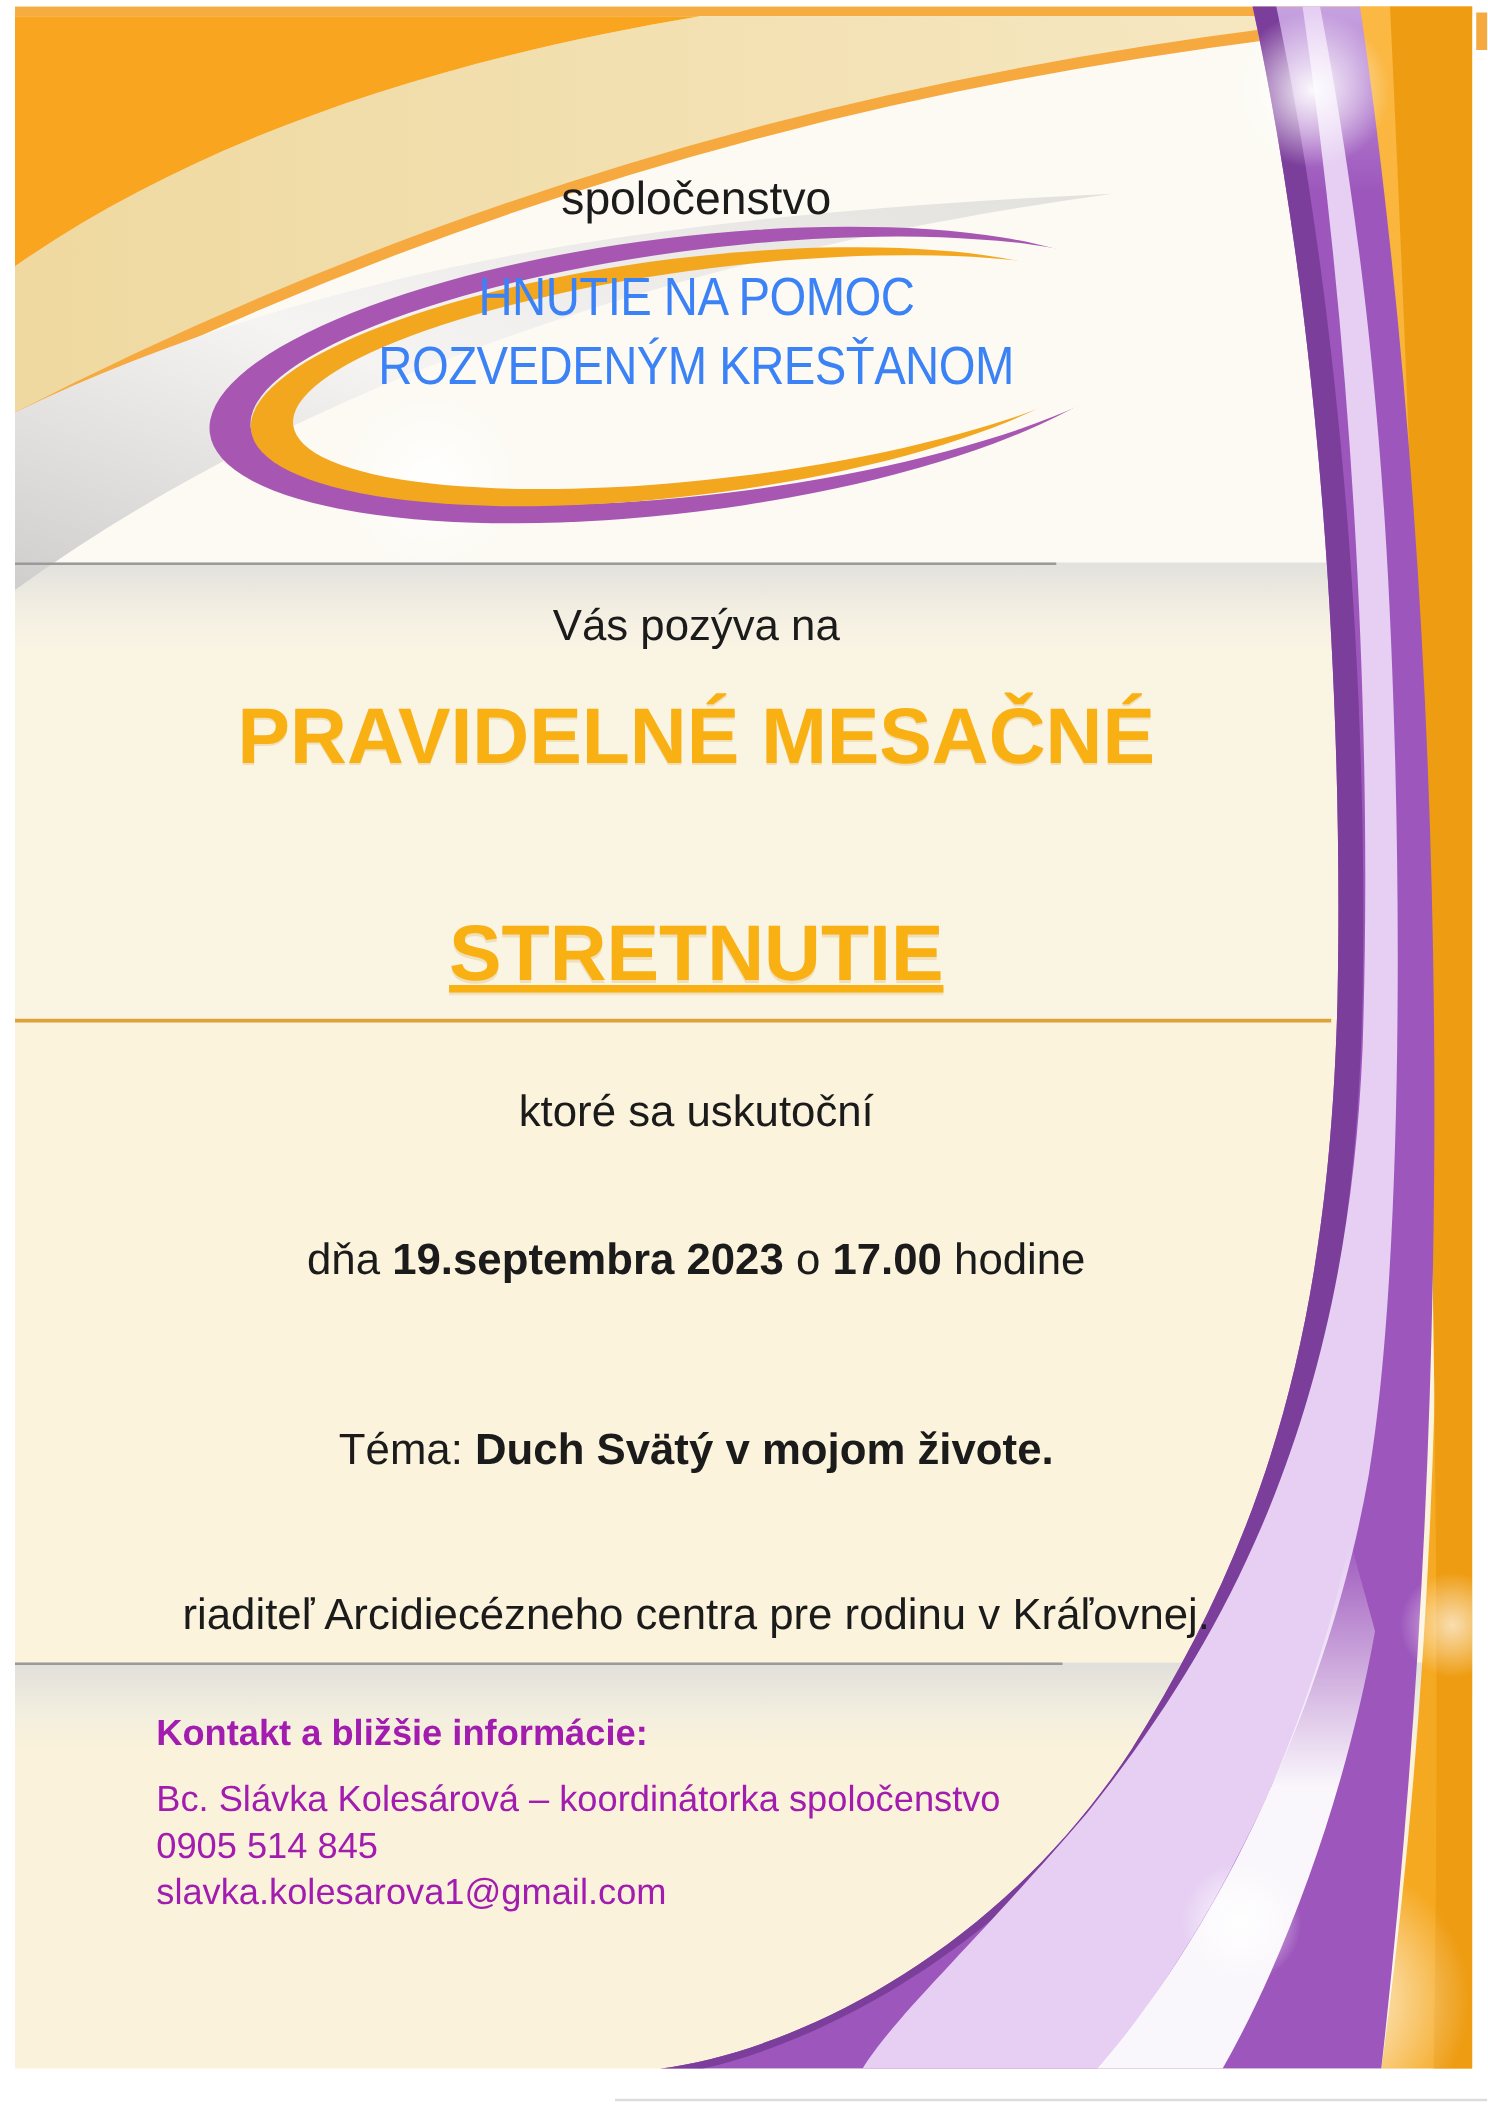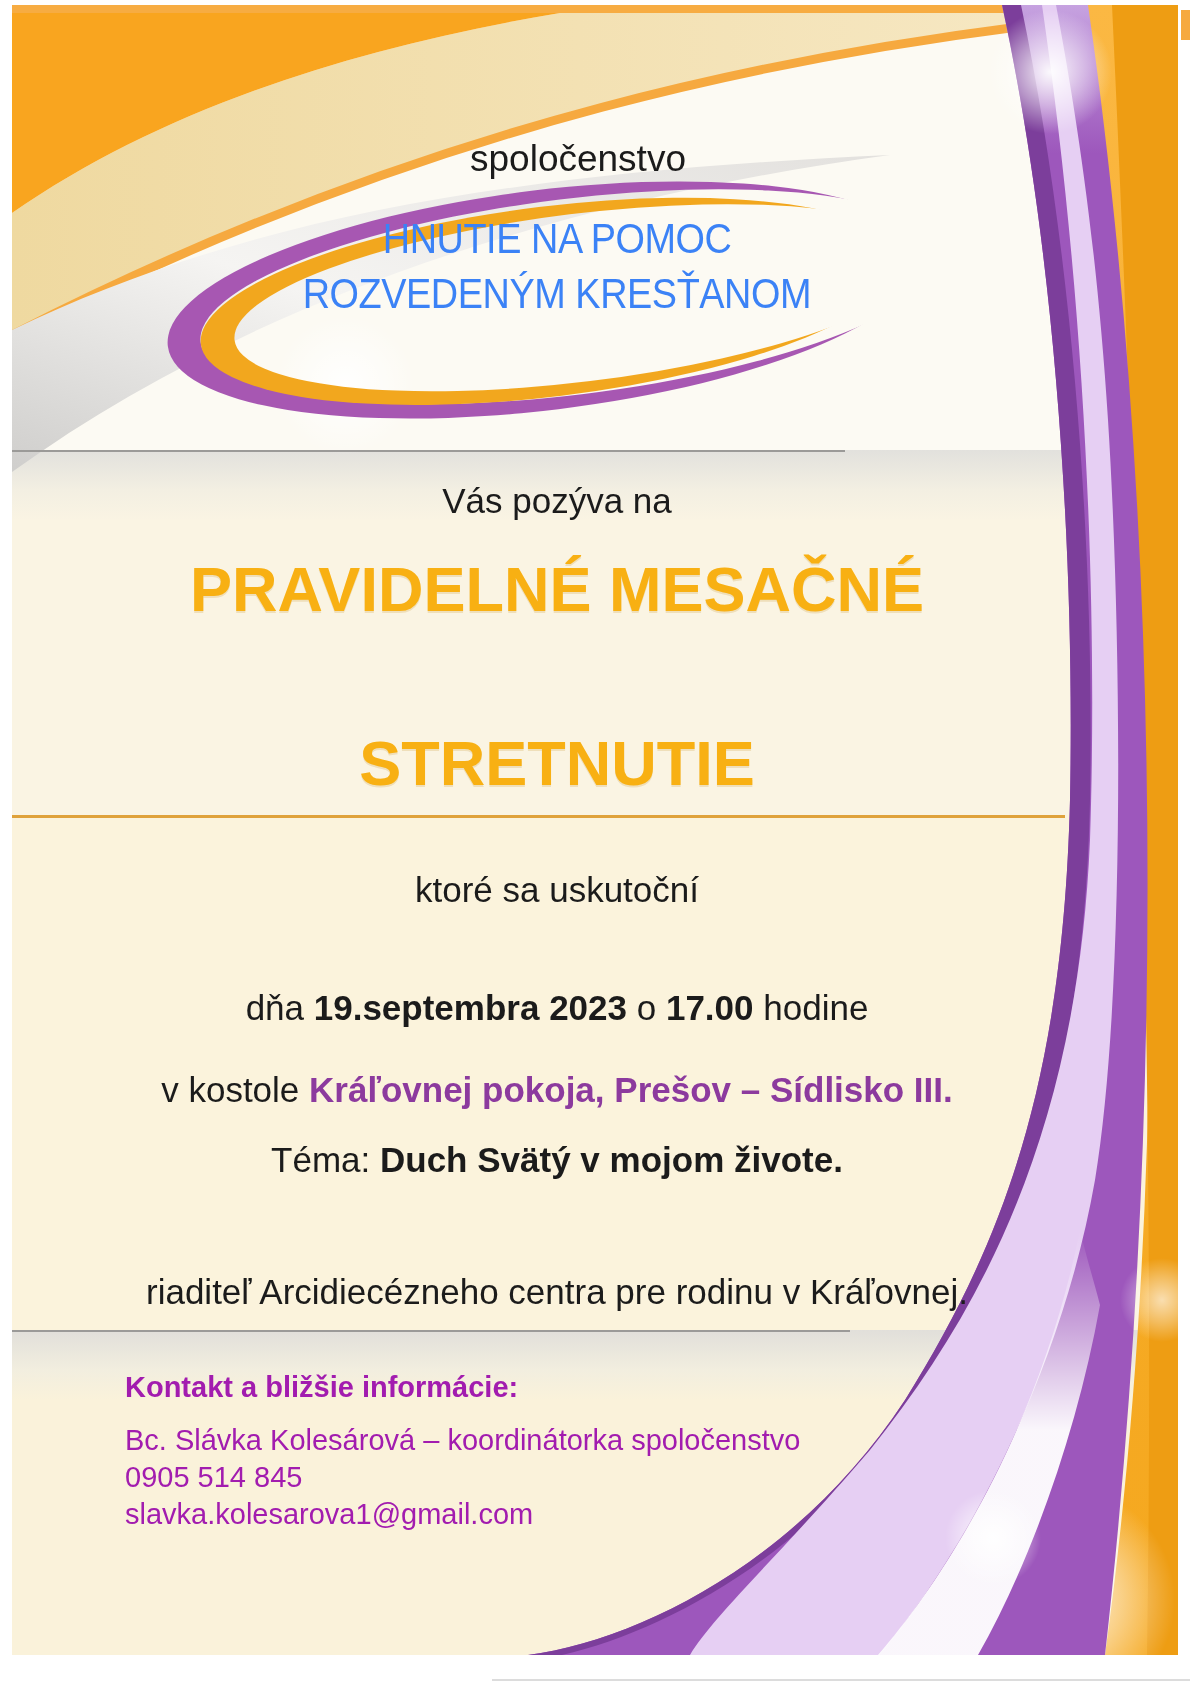--- a/index.html
+++ b/index.html
@@ -141,42 +141,39 @@
       <g>
         <rect x="150" y="175" width="800" height="250" fill="#A757B2" mask="url(#mPurpleCrescent)"></rect>
         <rect x="150" y="175" width="800" height="250" fill="#F2A71E" mask="url(#mGoldCrescent)"></rect>
       </g>
     </svg>
 
     <div class="rule rule-gray" style="left:0;top:445px;width:833px;"></div>
     <div class="rule rule-gold" style="left:0;top:810px;width:1053px;"></div>
     <div class="rule rule-gray" style="left:0;top:1325px;width:838px;"></div>
 
-    <div class="center-col t-community" style="top:133px;padding-left:21px;">spoločenstvo</div>
+    <div class="center-col t-community" style="top:133px;">spoločenstvo</div>
 
     <div class="center-col t-org" style="top:206px;">
       <span class="cond">HNUTIE NA POMOC</span><br>
       <span class="cond">ROZVEDENÝM KRESŤANOM</span>
     </div>
 
     <div class="center-col t-gold" style="top:548px;">PRAVIDELNÉ MESAČNÉ</div>
 
     <div class="center-col t-invite" style="top:476px;">Vás pozýva na</div>
 
-    <div class="center-col t-gold" style="top:722px;">STRETNUTIE</div>
+    <div class="center-col t-gold" style="top:722px;text-decoration:underline;">STRETNUTIE</div>
 
     <div class="center-col t-body" style="top:865px;">ktoré sa uskutoční</div>
 
     <div class="center-col t-body" style="top:983px;">
       <span>dňa </span><b>19.septembra 2023</b><span> o </span><b>17.00</b><span> hodine</span>
     </div>
 
-    <div class="center-col t-body" style="top:1065px;">
-      <span>v kostole </span><span class="purple">Kráľovnej pokoja, Prešov – Sídlisko III.</span>
-    </div>
 
     <div class="center-col t-body" style="top:1135px;">
       <span>Téma: </span><b>Duch Svätý v mojom živote.</b>
     </div>
 
 
     <div class="center-col t-body" style="top:1267px;">riaditeľ Arcidiecézneho centra pre rodinu v Kráľovnej.</div>
 
     <div class="contact contact-h" style="top:1366px;">Kontakt a bližšie informácie:</div>
 

